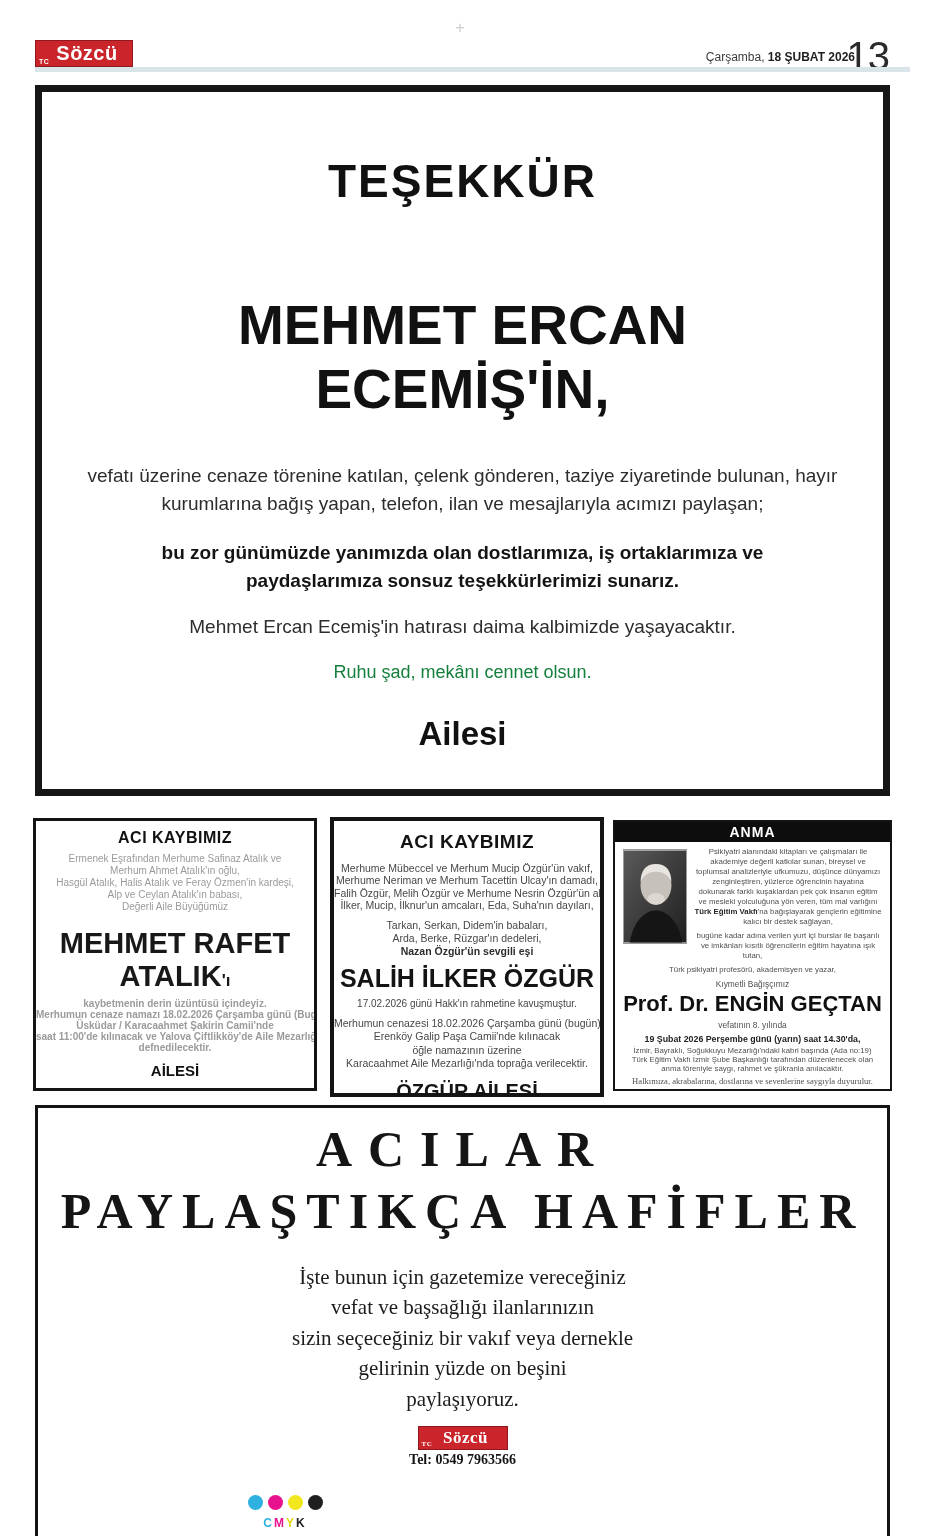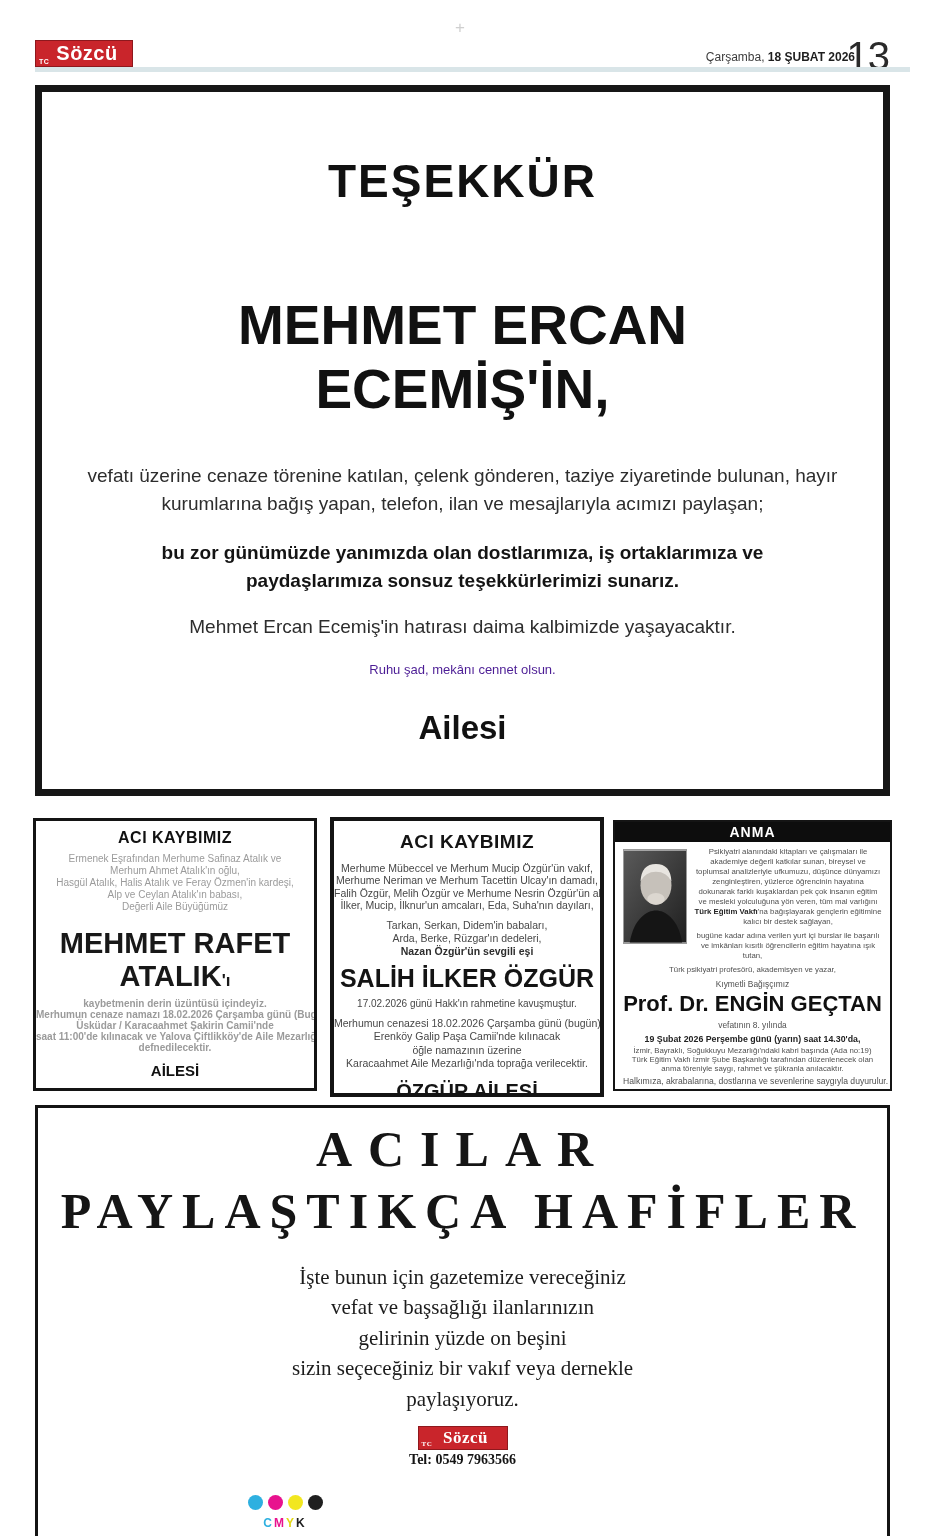--- a/index.html
+++ b/index.html
@@ -35,21 +35,21 @@
   
   .main-notice {
     position:absolute; left:35px; top:85px; width:855px; height:711px;
     border:7px solid #161616; background:#fff; text-align:center; overflow:hidden;
   }
   .mn-title { margin-top:62px; font-size:46px; font-weight:bold; letter-spacing:2px; color:#111; }
   .mn-name  { margin-top:86px; font-size:55px; font-weight:bold; line-height:1.16; color:#111; }
   .mn-p1 { margin:40px auto 0; width:792px; font-size:19px; line-height:1.5; color:#2d2d2d; }
   .mn-p2 { margin:20px auto 0; width:662px; font-size:19px; font-weight:bold; line-height:1.5; color:#141414; }
   .mn-p3 { margin-top:20px; font-size:19px; color:#2d2d2d; }
-  .mn-p4 { margin-top:24px; font-size:13px; color:#4c1d95; }
+  .mn-p4 { margin-top:24px; font-size:18px; color:#15803d; }
   .mn-sig { margin-top:32px; font-size:33px; font-weight:bold; color:#111; }
 
   
   .obit { position:absolute; background:#fff; text-align:center; overflow:hidden; }
   .nw { display:block; white-space:nowrap; }
 
   .obit-left { left:33px; top:818px; width:284px; height:273px; border:3px solid #141414; }
   .ol-title { margin-top:8px; font-size:16px; font-weight:bold; letter-spacing:0.5px; color:#111; }
   .ol-lines { margin-top:6px; font-size:10px; line-height:1.2; color:#9b9b9b;text-align:center; }
   .ol-name { margin:14px auto 0; width:250px; font-size:29px; font-weight:bold; line-height:1.15; color:#181818;text-align:center; }
@@ -74,21 +74,21 @@
   }
   .ar-body { padding:5px 8px 0; font-size:7.8px; line-height:1.28; }
   .portrait { float:left; width:64px; height:95px; margin:2px 7px 2px 0; border:1px solid #9a9a9a; display:block; }
   .ar-p { margin-bottom:4px; }
   .ar-b { font-weight:bold; color:#262626; }
   .ar-kicker { clear:both; margin-top:0; font-size:8.4px; }
   .ar-name { margin-top:1px; font-size:22px; font-weight:bold; color:#101010; white-space:nowrap; }
   .ar-sub { margin-top:1px; font-size:8.4px; }
   .ar-event-b { margin-top:4px; font-size:8.8px; font-weight:bold; color:#222; white-space:nowrap; }
   .ar-event { font-size:7.8px; line-height:1.18; white-space:nowrap; }
-  .ar-close { margin-top:3px; font-size:8.6px; white-space:nowrap; }
+  .ar-close { margin-top:3px; font-size:8.6px; white-space:nowrap;font-family:Liberation Serif, serif; }
 
   
   .promo {
     position:absolute; left:35px; top:1105px; width:855px; height:475px;
     border:3px solid #141414; background:#fff; text-align:center;
     font-family:"Liberation Serif", serif; color:#151515; overflow:hidden;
   }
   .pr-h1 { margin-top:12px; font-size:50px; font-weight:bold; letter-spacing:16px; }
   .pr-h2 { margin-top:4px; font-size:50px; font-weight:bold; letter-spacing:9px; }
   .pr-body { margin-top:22px; font-size:21px; line-height:1.45; color:#1c1c1c; }
@@ -213,22 +213,22 @@
 
     </div>
   </section>
 
   <section class="promo">
     <div class="pr-h1">ACILAR</div>
     <div class="pr-h2">PAYLAŞTIKÇA HAFİFLER</div>
     <div class="pr-body">
       <span class="nw">İşte bunun için gazetemize vereceğiniz</span>
       <span class="nw">vefat ve başsağlığı ilanlarınızın</span>
+      <span class="nw">sizin seçeceğiniz bir vakıf veya dernekle</span>
       <span class="nw">gelirinin yüzde on beşini</span>
-      <span class="nw">sizin seçeceğiniz bir vakıf veya dernekle</span>
       <span class="nw">paylaşıyoruz.</span>
     </div>
     <div class="pr-logo sozcu-logo" style="display:inline-flex;">
       <span class="tc">TC</span>
       <span class="brand">Sözcü</span>
     </div>
     <div class="pr-phone">Tel: 0549 7963566</div>
   </section>
 
   <div class="cmyk">

